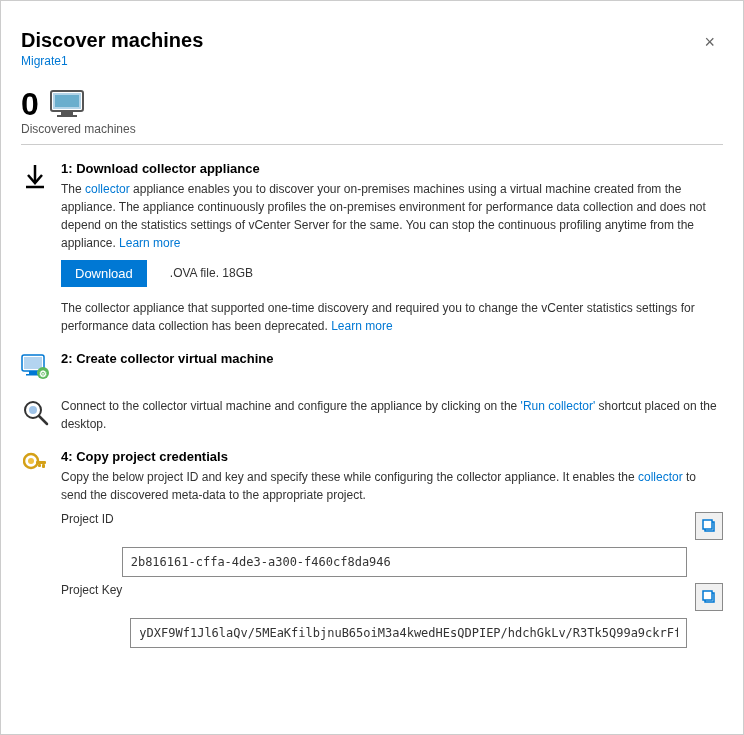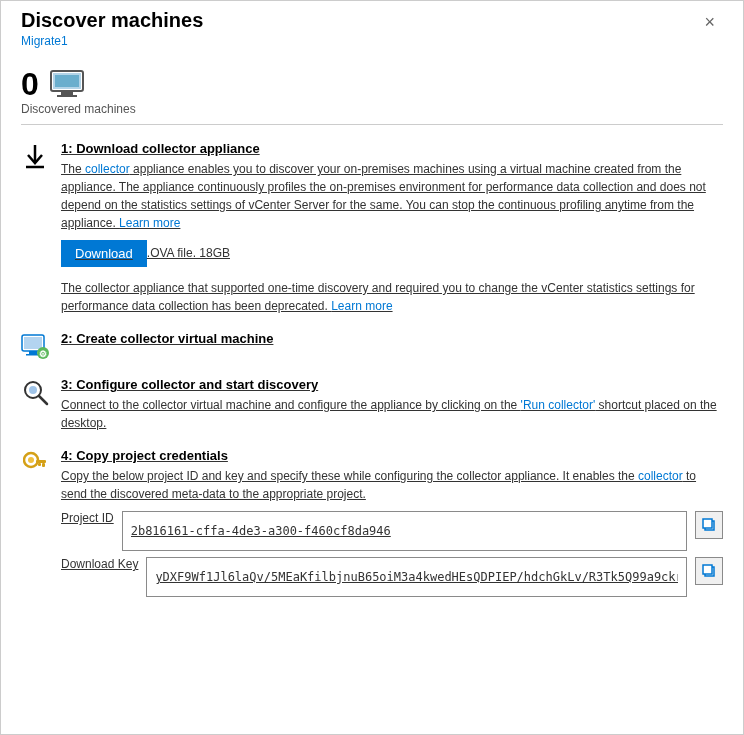--- a/index.html
+++ b/index.html
@@ -16,21 +16,21 @@
       min-height: 735px;
       background: #fff;
       border: 1px solid #ccc;
       display: flex;
       flex-direction: column;
     }
     .dialog-header {
       display: flex;
       justify-content: space-between;
       align-items: flex-start;
-      padding: 8px 20px 8px 20px;
+      padding: 28px 20px 8px 20px;
       border-bottom: none;
     }
     .dialog-title-block {}
     .dialog-title {
       font-size: 20px;
       font-weight: 600;
       color: #000;
     }
     .dialog-subtitle {
       font-size: 12px;
@@ -86,21 +86,21 @@
       gap: 12px;
     }
     .step-icon {
       width: 28px;
       min-width: 28px;
       display: flex;
       align-items: center;
       justify-content: center;
       margin-top: 2px;
     }
-    .step-content { flex: 1; text-decoration: underline; }
+    .step-content { flex: 1; }
     .step-title {
       font-size: 13px;
       font-weight: 700;
       color: #000;
       margin-bottom: 4px;
     }
     .step-desc {
       font-size: 12px;
       color: #333;
       line-height: 1.5;
@@ -115,21 +115,21 @@
       border: none;
       padding: 6px 14px;
       font-size: 13px;
       cursor: pointer;
       margin: 8px 0 6px 0;
       display: inline-block;
     }
     .download-info {
       display: flex;
       align-items: center;
-      gap: 0;
+      gap: 23px;
       margin-bottom: 6px;
     }
     .ova-text {
       font-size: 12px;
       color: #333;
     }
     .deprecated-text {
       font-size: 12px;
       color: #333;
       line-height: 1.5;
@@ -150,22 +150,23 @@
       min-width: 50px;
       line-height: 1.3;
     }
     .credential-input {
       flex: 1;
       border: 1px solid #8a8a8a;
       padding: 4px 8px;
       font-size: 12px;
       color: #333;
       background: #fff;
-      height: 40px;
+      height: 30px;
       font-family: 'Consolas', monospace;
+      margin-top: 35px;
     }
     .copy-btn {
       width: 28px;
       height: 28px;
       background: #f0f0f0;
       border: 1px solid #8a8a8a;
       cursor: pointer;
       display: flex;
       align-items: center;
       justify-content: center;
@@ -259,21 +260,20 @@
 
     <div class="step">
       <div class="step-icon">
         <svg width="28" height="28" viewBox="0 0 28 28">
           <circle cx="12" cy="11" r="8" fill="none" stroke="#333" stroke-width="2"></circle>
           <circle cx="12" cy="11" r="4" fill="#a0c4e8"></circle>
           <line x1="18" y1="17" x2="26" y2="25" stroke="#333" stroke-width="2.5" stroke-linecap="round"></line>
         </svg>
       </div>
       <div class="step-content">
-        <div class="step-title">3: Configure collector and start discovery</div>
         <div class="step-desc">
           <span>Connect to the collector virtual machine and configure the appliance by clicking on the <a>'Run collector'</a> shortcut placed on the desktop.</span>
         </div>
       </div>
     </div>
 
     <div class="step">
       <div class="step-icon">
         <svg width="24" height="28" viewBox="0 0 24 28">
           <circle cx="8" cy="10" r="7" fill="none" stroke="#d4a017" stroke-width="2.5"></circle>
@@ -294,21 +294,21 @@
             <span class="credential-label">Project ID</span>
             <input class="credential-input" type="text" readonly="" value="2b816161-cffa-4de3-a300-f460cf8da946" style="">
             <button class="copy-btn" title="Copy">
               <svg width="14" height="14" viewBox="0 0 14 14">
                 <rect x="3" y="3" width="9" height="9" fill="none" stroke="#0078d4" stroke-width="1.5"></rect>
                 <rect x="1" y="1" width="9" height="9" fill="white" stroke="#0078d4" stroke-width="1.5"></rect>
               </svg>
             </button>
           </div>
           <div class="credential-row">
-            <span class="credential-label">Download Key</span>
+            <span class="credential-label">Project Key</span>
             <input class="credential-input" type="text" readonly="" value="yDXF9Wf1Jl6laQv/5MEaKfilbjnuB65oiM3a4kwedHEsQDPIEP/hdchGkLv/R3Tk5Q99a9ckrFfUgiMsNGqP..." style="">
             <button class="copy-btn" title="Copy">
               <svg width="14" height="14" viewBox="0 0 14 14">
                 <rect x="3" y="3" width="9" height="9" fill="none" stroke="#0078d4" stroke-width="1.5"></rect>
                 <rect x="1" y="1" width="9" height="9" fill="white" stroke="#0078d4" stroke-width="1.5"></rect>
               </svg>
             </button>
           </div>
         </div>
       </div>

